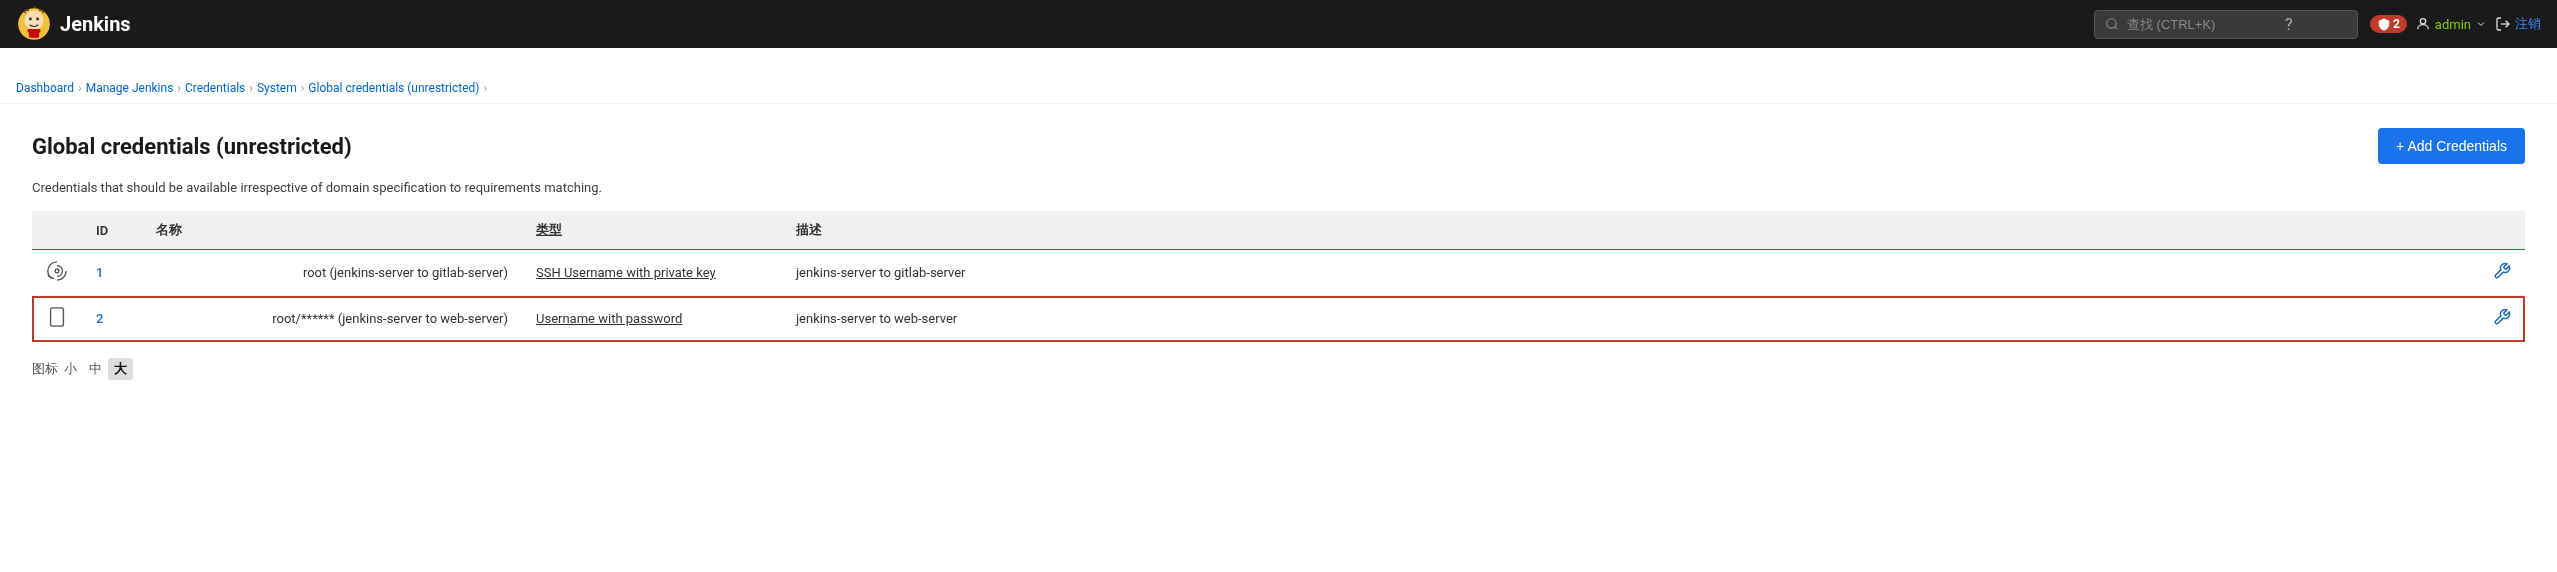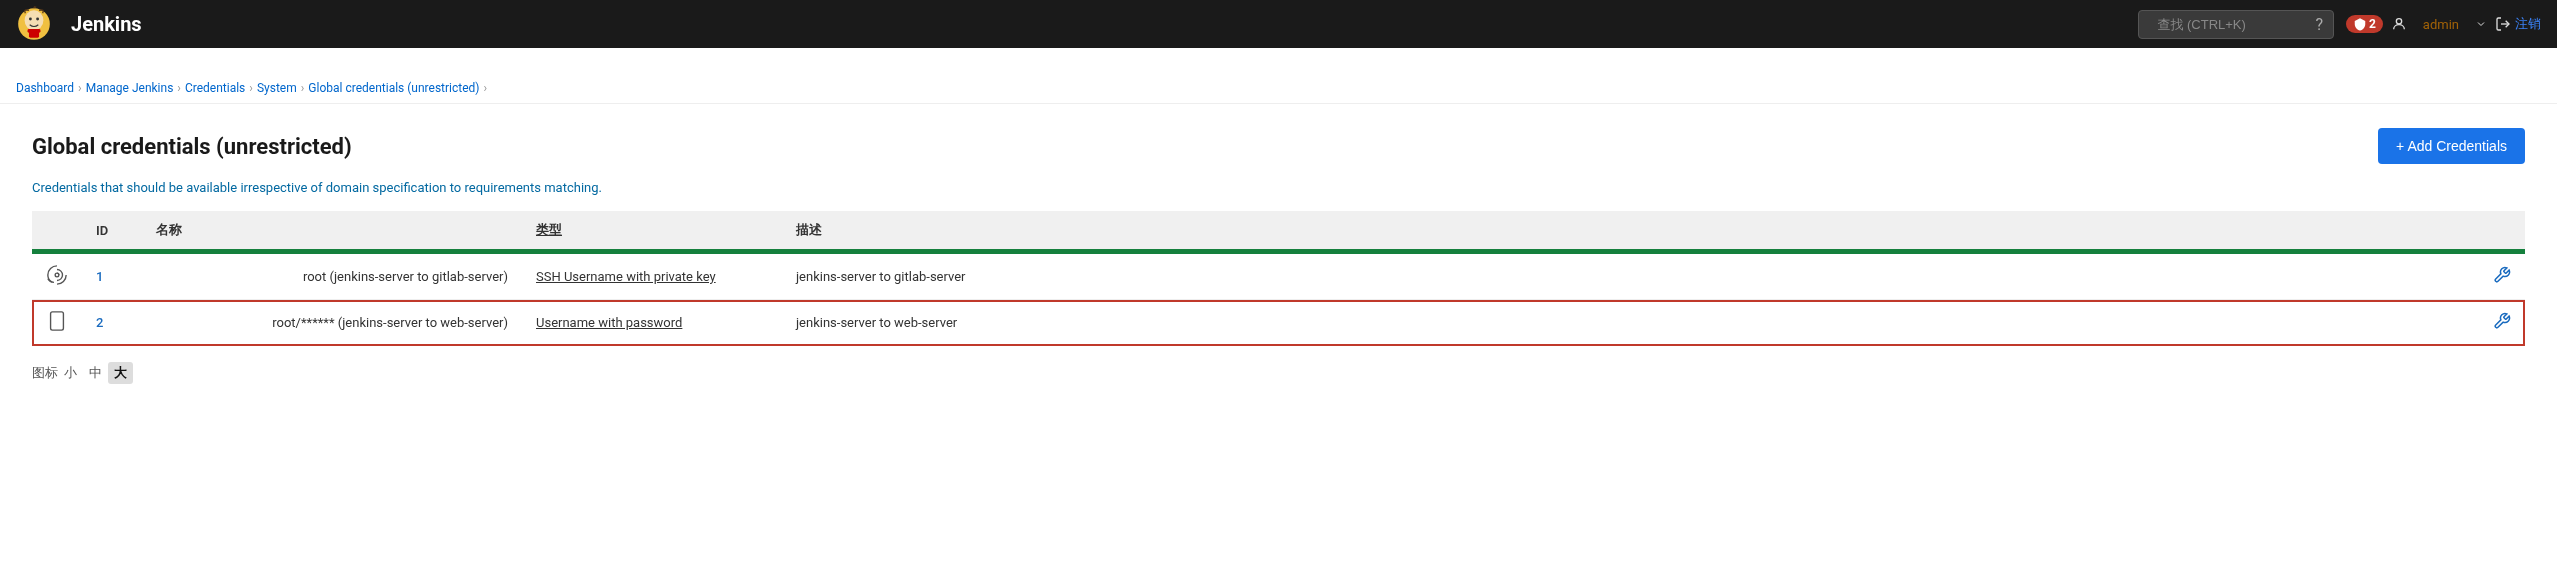--- a/index.html
+++ b/index.html
@@ -10,42 +10,42 @@
       background: #1a1a1a;
       height: 48px;
       display: flex;
       align-items: center;
       padding: 0 16px;
       gap: 12px;
     }
     .header-logo {
       display: flex;
       align-items: center;
-      gap: 19px;
+      gap: 8px;
       color: #fff;
       font-size: 20px;
       font-weight: bold;
       text-decoration: none;
     }
     .jenkins-logo-img {
       width: 36px;
       height: 36px;
     }
     .header-spacer { flex: 1; }
     .header-search {
       display: flex;
       align-items: center;
       background: #3a3a3a;
       border: 1px solid #555;
       border-radius: 4px;
       padding: 4px 10px;
       gap: 8px;
       color: #aaa;
       font-size: 13px;
-      width: 196px;
+      width: 264px;
     }
     .header-search input {
       background: transparent;
       border: none;
       outline: none;
       color: #ddd;
       font-size: 13px;
       width: 150px;
     }
     .header-search input::placeholder { color: #888; }
@@ -63,22 +63,22 @@
       border-radius: 50px;
       padding: 2px 7px;
       font-size: 12px;
       font-weight: bold;
       color: #fff;
       cursor: pointer;
     }
     .header-user {
       display: flex;
       align-items: center;
-      gap: 16px;
-      color: #a16207;
+      gap: 4px;
+      color: #84cc16;
       cursor: pointer;
       font-size: 13px;
     }
     .header-logout {
       display: flex;
       align-items: center;
       gap: 4px;
       color: #3b82f6;
       cursor: pointer;
       font-size: 13px;
@@ -128,39 +128,39 @@
       font-size: 14px;
       font-weight: 500;
       cursor: pointer;
       display: flex;
       align-items: center;
       gap: 6px;
     }
 
     .page-desc {
       font-size: 13px;
-      color: #0369a1;
+      color: #404040;
       margin-bottom: 16px;
     }
 
     
     .cred-table {
       width: 100%;
       border-collapse: collapse;
       font-size: 13px;
     }
     .cred-table thead tr {
       background: #f0f0f0;
     }
     .cred-table th {
       text-align: left;
       padding: 10px 14px;
       font-weight: 600;
       color: #333;
-      border-bottom: 5px solid #15803d;
+      border-bottom: 1px solid #15803d;
     }
     .cred-table td {
       padding: 10px 14px;
       border-bottom: 1px solid #eee;
       vertical-align: middle;
     }
     .cred-id-link {
       color: #1a6bbf;
       text-decoration: none;
       font-weight: 500;

